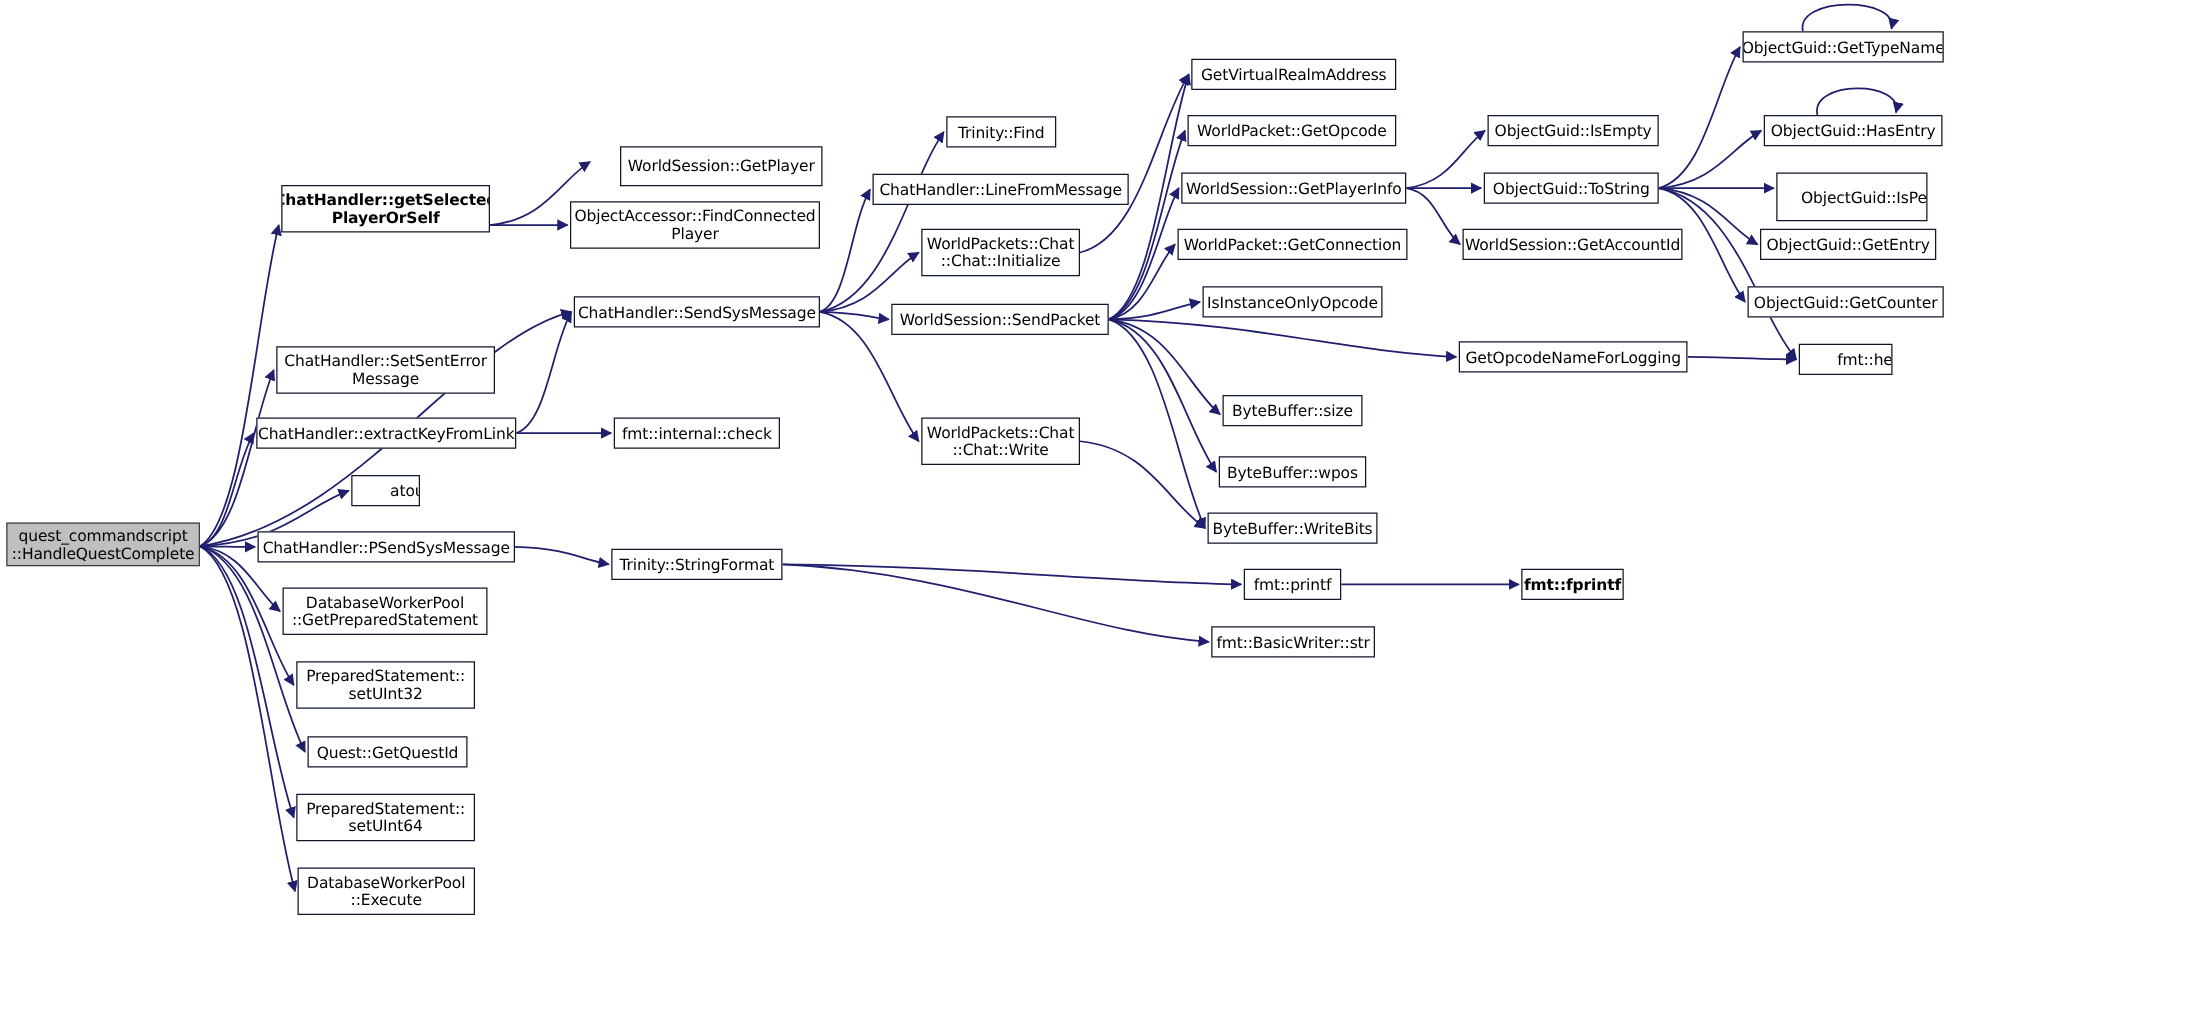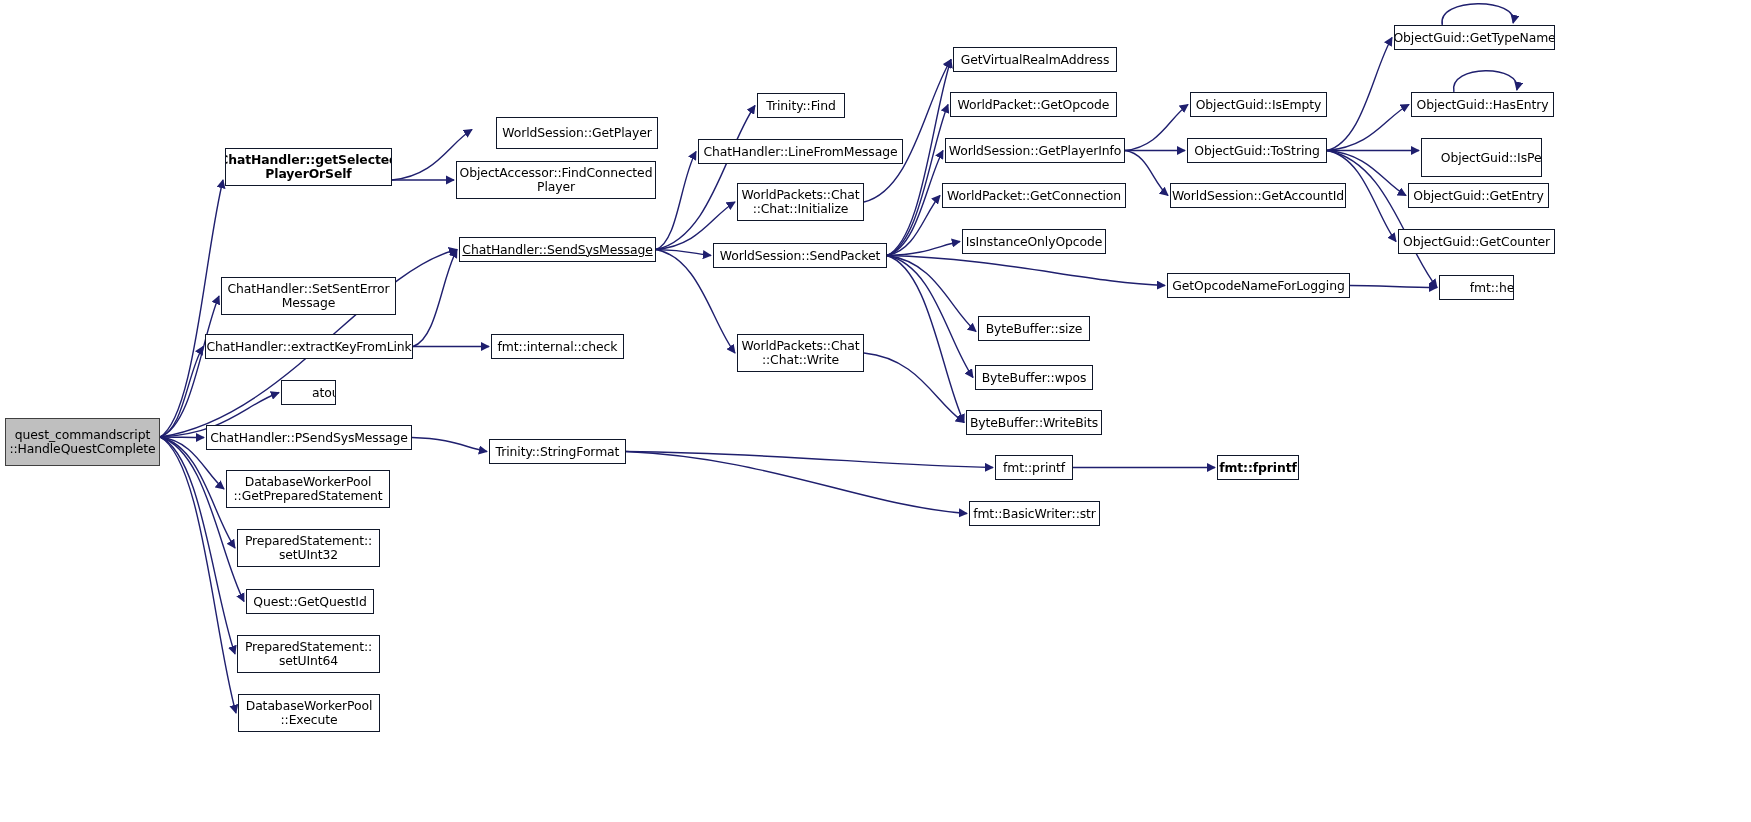--- a/index.html
+++ b/index.html
@@ -73,42 +73,42 @@
         <path d="M 1350 285.5 C 1378.71 285.5, 1407.42 287.5, 1437 287.5" marker-end="url(#arrow)"></path>
         <path d="M 1442.3 25 C 1436.3 -3, 1519.14 -3, 1513.14 23" marker-end="url(#arrow)"></path>
         <path d="M 1453.8999999999999 92 C 1447.8999999999999 64, 1522.82 64, 1516.82 90" marker-end="url(#arrow)"></path>
         <path d="M 412 437.5 C 453.25 438.62, 464.5 447.3, 487 451.5" marker-end="url(#arrow)"></path>
         <path d="M 626 451.5 C 780.14 453.1, 882.9 465.58, 993 467.5" marker-end="url(#arrow)"></path>
         <path d="M 626 451.5 C 769.22 457.7, 864.7 506.06, 967 513.5" marker-end="url(#arrow)"></path>
         <path d="M 1073 467.5 C 1119.86 467.5, 1166.72 467.5, 1215 467.5" marker-end="url(#arrow)"></path>
       </g>
   </svg>
   <div id="node-layer">
-      <div class="node root" style="left: 5px; top: 418px; width: 155px; height: 48px;"><span>quest_commandscript
+      <div class="node root" style="left: 5px; top: 418px; width: 155px; height: 35px;"><span>quest_commandscript
 ::HandleQuestComplete</span></div>
       <div class="node" style="left: 225px; top: 148px; width: 167px; height: 38px; font-weight: bold;"><span>ChatHandler::getSelected
 PlayerOrSelf</span></div>
       <div class="node" style="left: 221px; top: 277px; width: 175px; height: 38px;"><span>ChatHandler::SetSentError
 Message</span></div>
       <div class="node" style="left: 205px; top: 334px; width: 208px; height: 25px;"><span>ChatHandler::extractKeyFromLink</span></div>
       <div class="node" style="left: 281px; top: 380px; width: 55px; height: 25px; padding-left: 38px;"><span>atoul</span></div>
       <div class="node" style="left: 206px; top: 425px; width: 206px; height: 25px;"><span>ChatHandler::PSendSysMessage</span></div>
       <div class="node" style="left: 226px; top: 470px; width: 164px; height: 38px;"><span>DatabaseWorkerPool
 ::GetPreparedStatement</span></div>
       <div class="node" style="left: 237px; top: 529px; width: 143px; height: 38px;"><span>PreparedStatement::
 setUInt32</span></div>
       <div class="node" style="left: 246px; top: 589px; width: 128px; height: 25px;"><span>Quest::GetQuestId</span></div>
       <div class="node" style="left: 237px; top: 635px; width: 143px; height: 38px;"><span>PreparedStatement::
 setUInt64</span></div>
       <div class="node" style="left: 238px; top: 694px; width: 142px; height: 38px;"><span>DatabaseWorkerPool
 ::Execute</span></div>
       <div class="node" style="left: 496px; top: 117px; width: 162px; height: 32px;"><span>WorldSession::GetPlayer</span></div>
       <div class="node" style="left: 456px; top: 161px; width: 200px; height: 38px;"><span>ObjectAccessor::FindConnected
 Player</span></div>
-      <div class="node" style="left: 459px; top: 237px; width: 197px; height: 25px; text-decoration: underline;"><span>ChatHandler::SendSysMessage</span></div>
+      <div class="node" style="left: 459px; top: 237px; width: 197px; height: 25px;"><span>ChatHandler::SendSysMessage</span></div>
       <div class="node" style="left: 491px; top: 334px; width: 133px; height: 25px;"><span>fmt::internal::check</span></div>
       <div class="node" style="left: 489px; top: 439px; width: 137px; height: 25px;"><span>Trinity::StringFormat</span></div>
       <div class="node" style="left: 757px; top: 93px; width: 88px; height: 25px;"><span>Trinity::Find</span></div>
       <div class="node" style="left: 698px; top: 139px; width: 205px; height: 25px;"><span>ChatHandler::LineFromMessage</span></div>
       <div class="node" style="left: 737px; top: 183px; width: 127px; height: 38px;"><span>WorldPackets::Chat
 ::Chat::Initialize</span></div>
       <div class="node" style="left: 713px; top: 243px; width: 174px; height: 25px;"><span>WorldSession::SendPacket</span></div>
       <div class="node" style="left: 737px; top: 334px; width: 127px; height: 38px;"><span>WorldPackets::Chat
 ::Chat::Write</span></div>
       <div class="node" style="left: 953px; top: 47px; width: 164px; height: 25px;"><span>GetVirtualRealmAddress</span></div>

